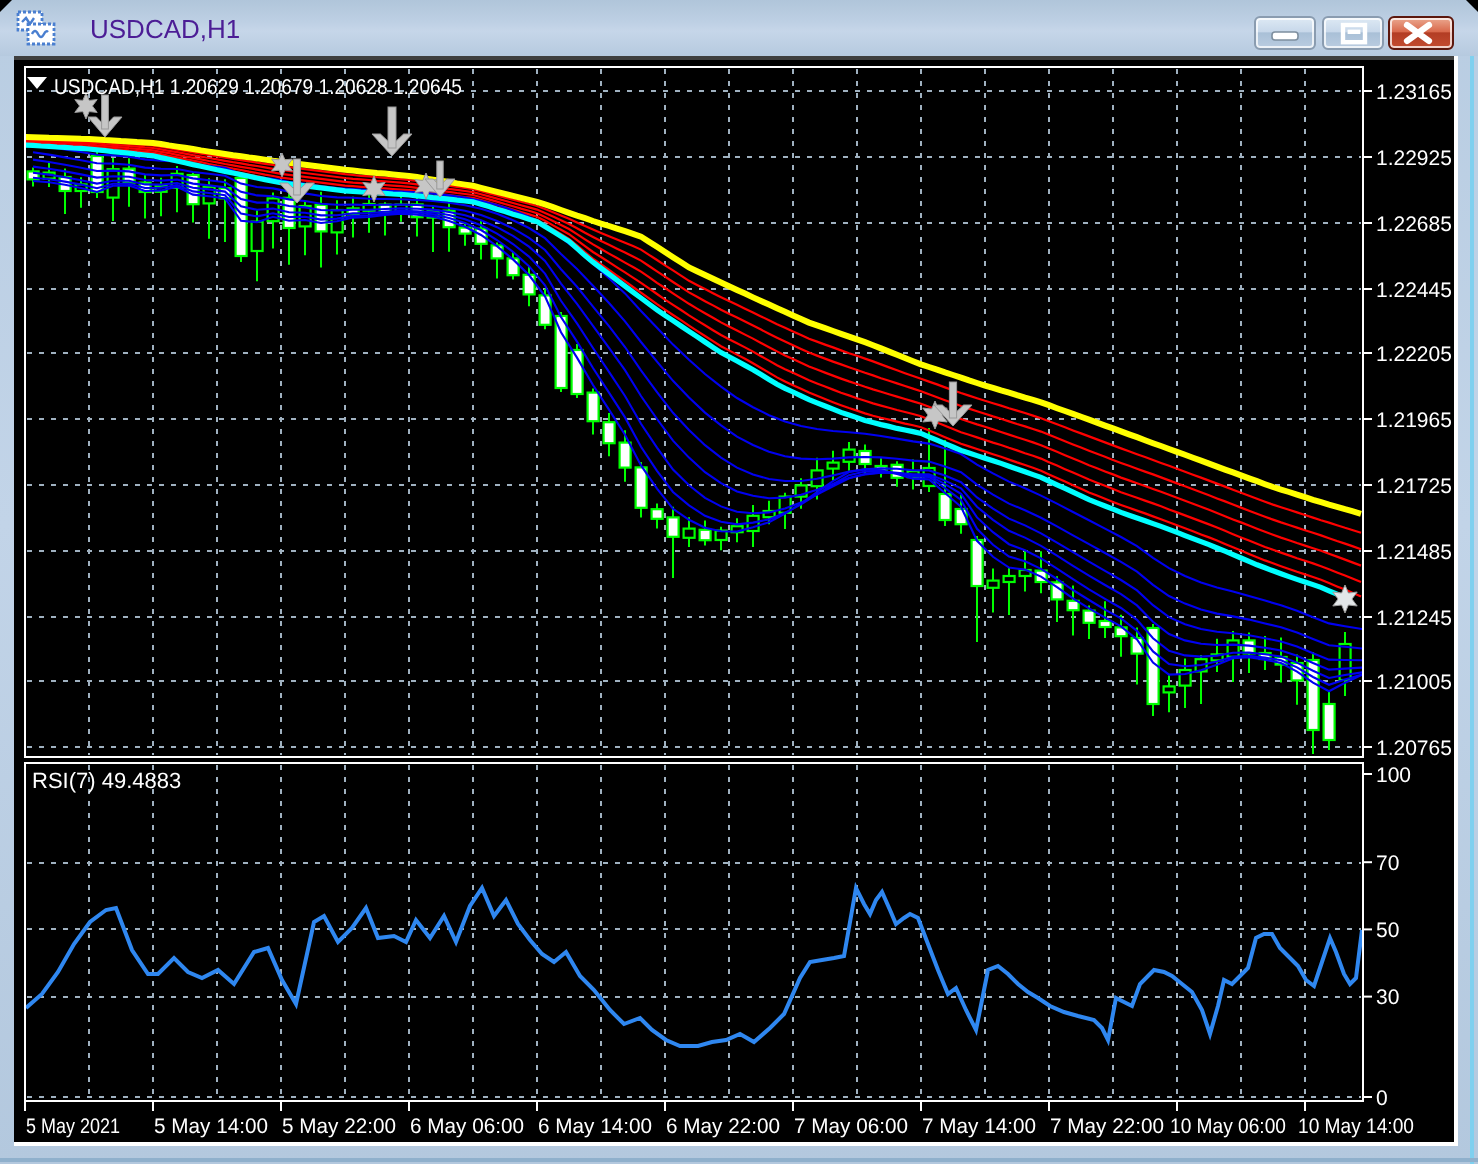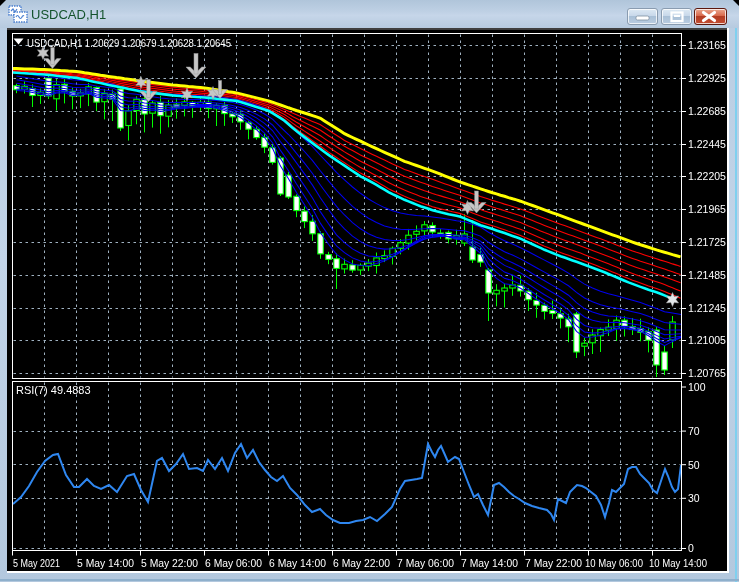--- a/index.html
+++ b/index.html
@@ -2,21 +2,21 @@
 <html><head><meta charset="utf-8"><style>
 *{margin:0;padding:0;box-sizing:border-box}
 html,body{width:739px;height:582px;overflow:hidden;background:#b6cade;font-family:"Liberation Sans",sans-serif}
 .frame{position:absolute;left:0;top:0;width:739px;height:582px;
 background:linear-gradient(180deg,#b9cde2 0%,#c2d4e8 45%,#b3c8de 100%)}
 .titlebar{position:absolute;left:0;top:0;width:739px;height:28px;
 background:linear-gradient(180deg,#b0c5da 0%,#bed0e4 40%,#c6d6e9 55%,#b6cadf 100%)}
 .corner{position:absolute;width:6px;height:6px;background:#000}
 .tl{left:0;top:0;clip-path:polygon(0 0,100% 0,0 100%)}
 .tr{right:0;top:0;clip-path:polygon(0 0,100% 0,100% 100%)}
-.title{position:absolute;left:31px;top:7px;font-size:13px;color:#14532d}
+.title{position:absolute;left:45px;top:7px;font-size:13px;color:#4c1d95}
 .client{position:absolute;left:7px;top:28px;width:722px;height:544px;background:#000}
 .shadowtop{position:absolute;left:7px;top:28px;width:722px;height:2px;background:#3f3f3f}
 .hl-b{position:absolute;left:7px;top:570.5px;width:722px;height:2px;background:#fff}
 .hl-r{position:absolute;left:727px;top:28px;width:2px;height:544px;background:#fff}
 .edge-r1{position:absolute;left:734.5px;top:28px;width:2.5px;height:554px;background:#7fd0ef}
 .edge-b1{position:absolute;left:0px;top:578.5px;width:739px;height:2px;background:#8fb0cc}
 .btn{position:absolute;top:8px;height:17px;border-radius:3px;border:1px solid #8a9cb0;
 box-shadow:inset 0 0 0 1px rgba(255,255,255,.75);
 background:linear-gradient(180deg,#dde9f4 0%,#c8d8ea 45%,#a9c0d7 50%,#bacce0 100%)}
 .bmin{left:627px;width:31px} .bres{left:661px;width:31px}

